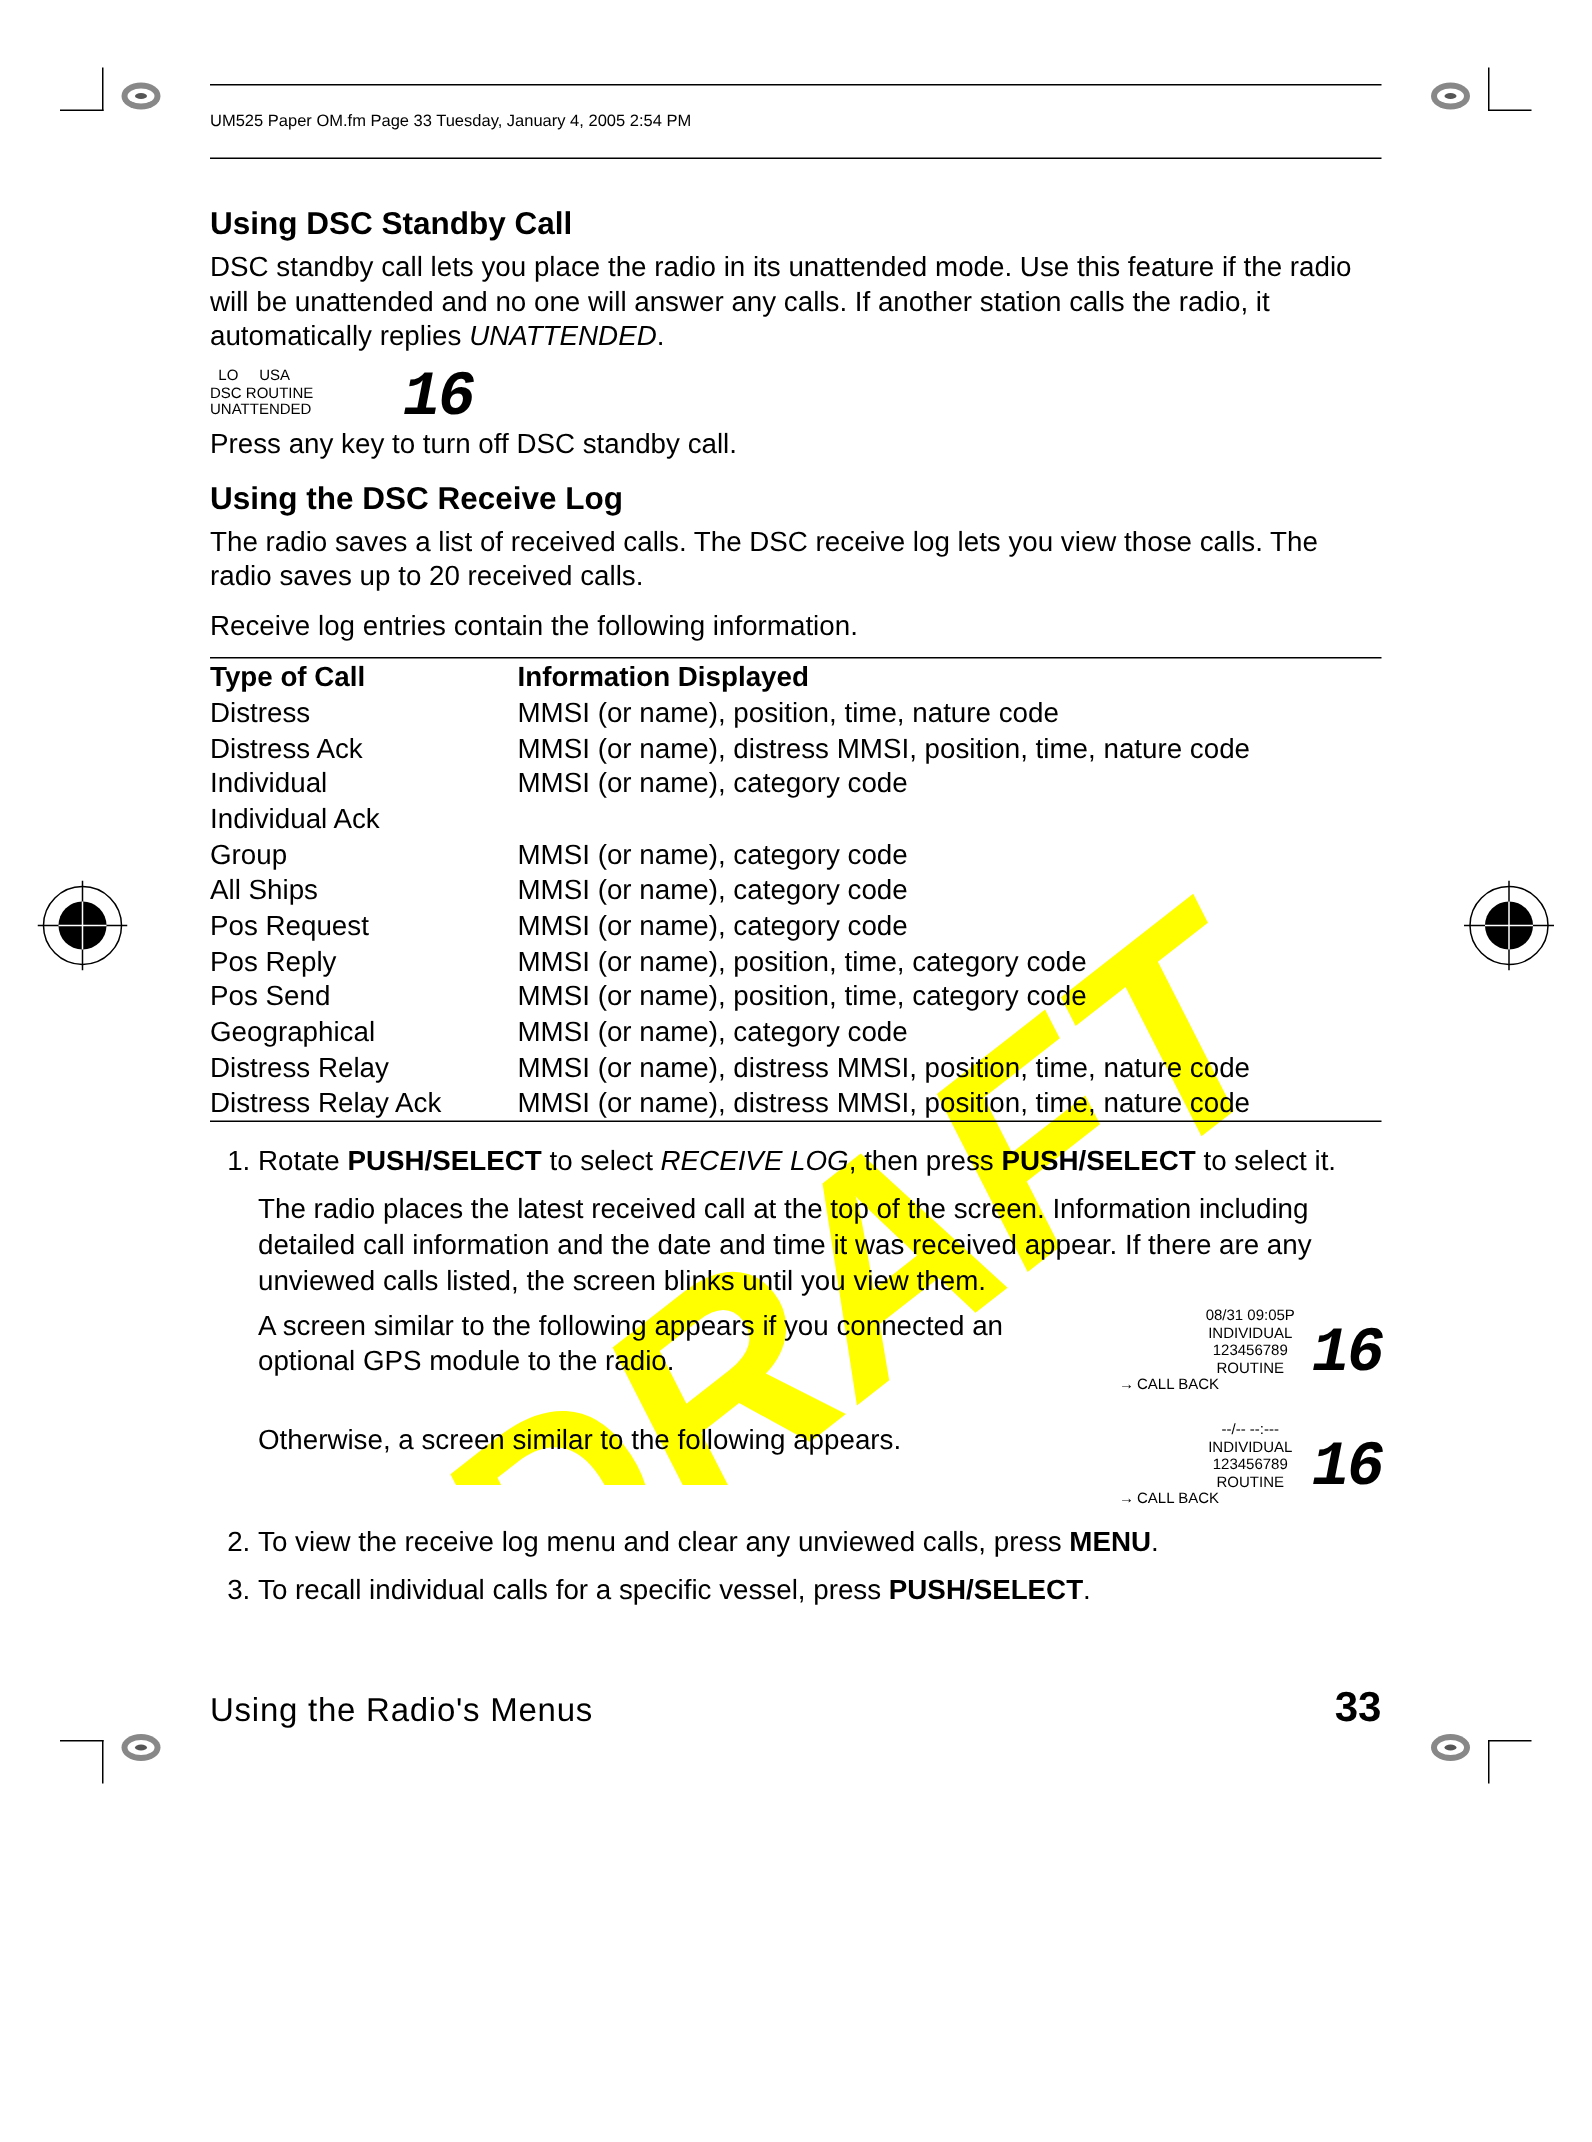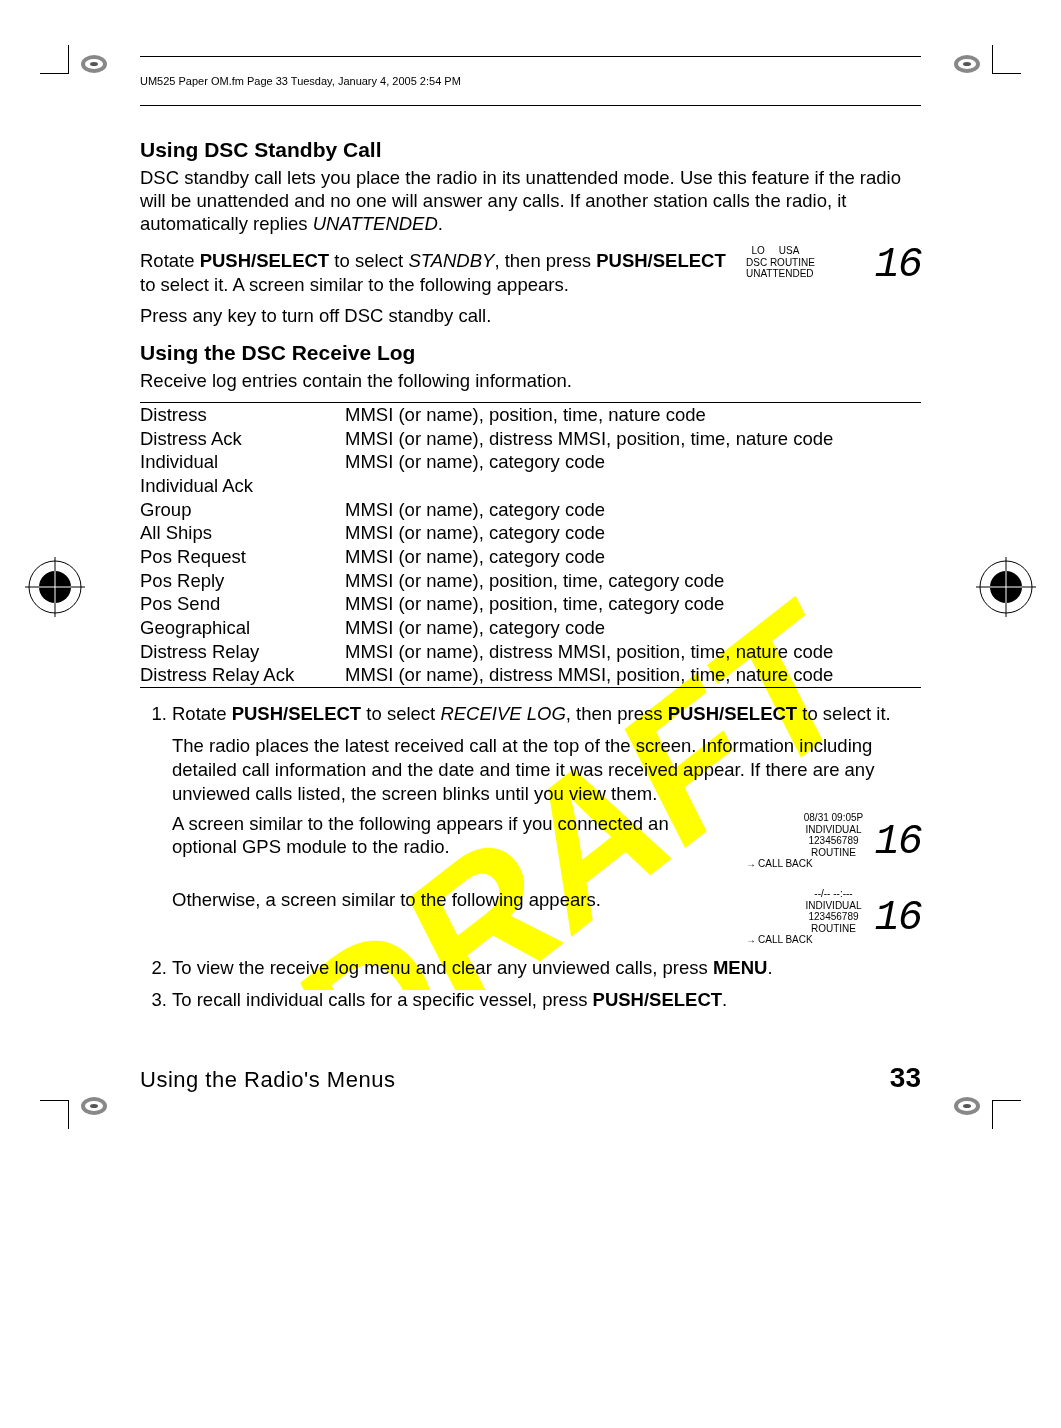--- a/index.html
+++ b/index.html
@@ -86,21 +86,21 @@
     text-align: left;
     position: relative;
   }
   .lcd-line { line-height: 1.15; white-space: pre; }
   .lcd-big {
     position: absolute;
     right: 0;
     top: -4px;
     font-size: 42px;
     font-style: italic;
-    font-weight: normal;
+    font-weight: bold;
     font-family: "Courier New", monospace;
     letter-spacing: -2px;
   }
   .info-table {
     border-top: 1px solid #000;
     border-bottom: 1px solid #000;
     margin: 8px 0 14px 0;
     position: relative;
   }
   .info-row {
@@ -221,41 +221,41 @@
 
   <div class="content">
 
     <h3 class="section">Using DSC Standby Call</h3>
 
     <p class="body">
       <span>DSC standby call lets you place the radio in its unattended mode. Use this feature if the radio will be unattended and no one will answer any calls. If another station calls the radio, it automatically replies </span><i>UNATTENDED</i><span>.</span>
     </p>
 
     <div class="row-with-lcd">
-      <div class="txt">
-        <p class="body" style="margin-bottom:4px">
-          <span>Rotate </span><b>PUSH/SELECT</b><span> to select </span><i>STANDBY</i><span>, then press </span><b>PUSH/SELECT</b><span> to select it. A screen similar to the following appears.</span>
-        </p>
-      </div>
       <div class="lcd-box">
         <div class="lcd-line">  LO     USA</div>
         <div class="lcd-line"></div>
         <div class="lcd-line">DSC ROUTINE</div>
         <div class="lcd-line">UNATTENDED</div>
         <div class="lcd-big">16</div>
       </div>
     </div>
 
     <p class="body">Press any key to turn off DSC standby call.</p>
 
     <h3 class="section">Using the DSC Receive Log</h3>
 
+    <p class="body">The radio saves a list of received calls. The DSC receive log lets you view those calls. The radio saves up to 20 received calls.</p>
     <p class="body">Receive log entries contain the following information.</p>
 
     <div class="info-table">
+      <div class="info-row head">
+        <div class="col1">Type of Call</div>
+        <div class="col2">Information Displayed</div>
+      </div>
       <div class="info-row">
           <div class="col1">Distress</div>
           <div class="col2">MMSI (or name), position, time, nature code</div>
         </div>
       <div class="info-row">
           <div class="col1">Distress Ack</div>
           <div class="col2">MMSI (or name), distress MMSI, position, time, nature code</div>
         </div>
       <div class="info-row">
           <div class="col1">Individual</div>

